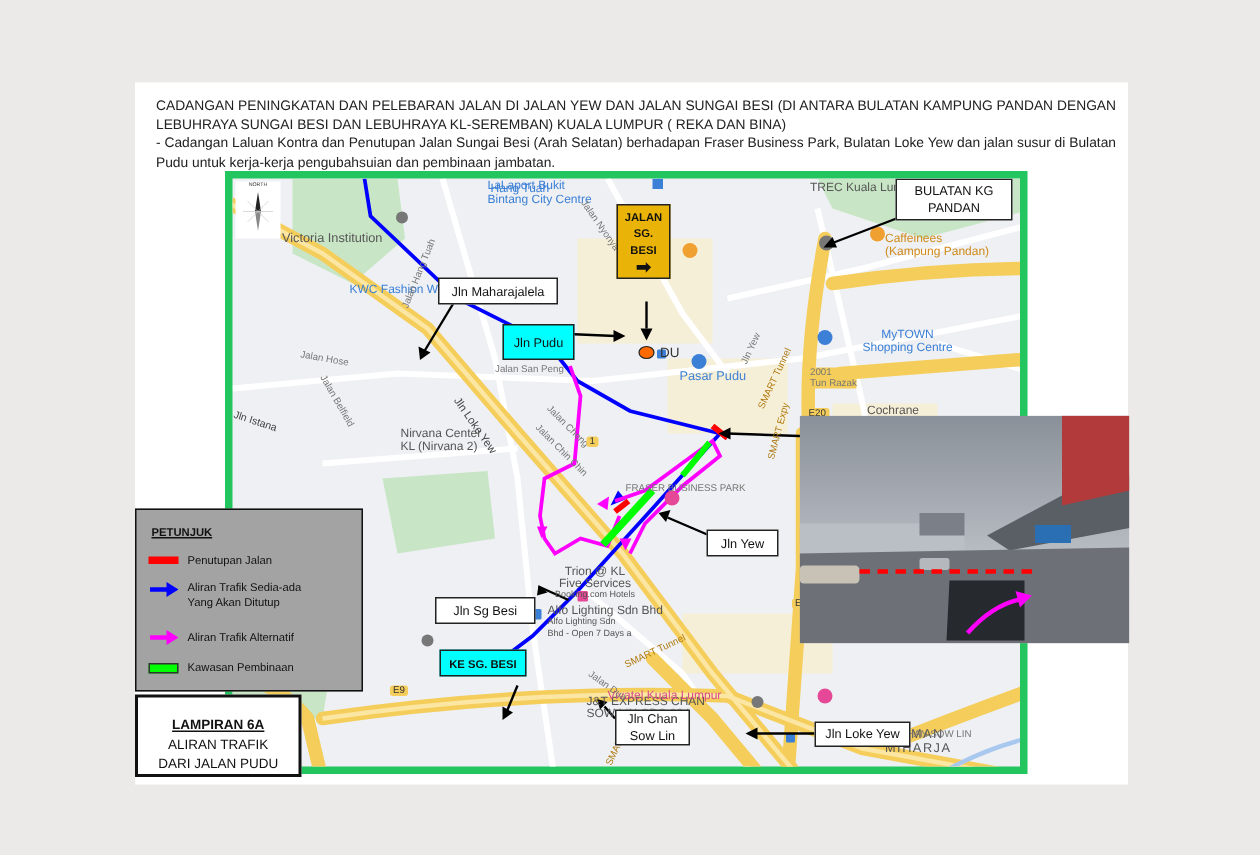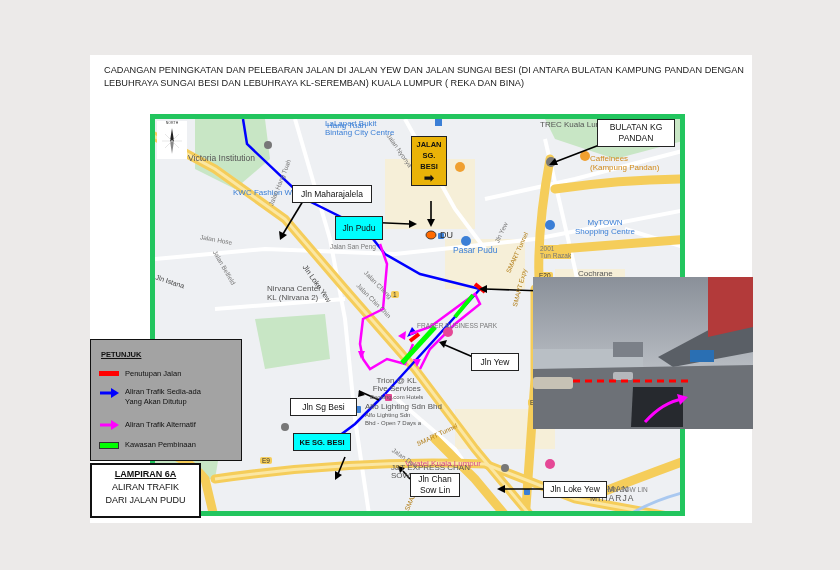--- a/index.html
+++ b/index.html
@@ -14,31 +14,32 @@
   .lbl.pink { color: #d94a8a; }
   .lbl.road { color: #777; font-size: 6.5px; }
   .box { position: absolute; border: 1px solid #222; background: #fff; font-size: 8.5px; color: #111; display: flex; align-items: center; justify-content: center; text-align: center; line-height: 11px; }
   .box.cyan { background: #00ffff; }
   .box.yellow { background: #ffff00; flex-direction: column; }
   .box.orange { background: #eab308; flex-direction: column; font-weight: bold; font-size: 7.5px; }
   .legend { position: absolute; left: 90px; top: 339px; width: 152px; height: 122px; background: #a3a3a3; border: 1.5px solid #111; font-size: 7.5px; color: #111; }
   .legend .title { position: absolute; left: 10px; top: 10px; font-weight: bold; text-decoration: underline; font-size: 7.5px; }
   .legend .row { position: absolute; left: 8px; display: flex; align-items: flex-start; gap: 6px; line-height: 10px; }
   .sw { width: 20px; height: 6px; margin-top: 2px; flex: none; }
-  .lampiran { position: absolute; left: 90px; top: 463px; width: 111px; height: 55px; background: #fff; border: 2px solid #111; text-align: center; font-size: 9px; line-height: 13px; color: #111; padding-top: 3px; }
+  .lampiran { position: absolute; left: 90px; top: 463px; width: 111px; height: 55px; background: #fff; border: 2px solid #111; text-align: center; font-size: 9px; line-height: 13px; color: #111; padding-top: 12px; }
   .lampiran .t1 { font-weight: bold; text-decoration: underline; }
   .photo { position: absolute; left: 533px; top: 277px; width: 220px; height: 152px; overflow: hidden; }
 </style>
 </head>
 <body>
 
 <div class="card"></div>
 
 <div class="heading">
   <p>CADANGAN PENINGKATAN DAN PELEBARAN JALAN DI JALAN YEW DAN JALAN SUNGAI BESI (DI ANTARA BULATAN KAMPUNG PANDAN DENGAN LEBUHRAYA SUNGAI BESI DAN LEBUHRAYA KL-SEREMBAN) KUALA LUMPUR ( REKA DAN BINA)</p>
+  <p>- Cadangan Laluan Kontra dan Penutupan Jalan Sungai Besi (Arah Selatan) berhadapan Fraser Business Park, Bulatan Loke Yew dan jalan susur di Bulatan Pudu untuk kerja-kerja pengubahsuian dan pembinaan jambatan.</p>
 </div>
 
 <div class="map">
   <svg class="base" width="535" height="402" viewBox="0 0 535 402">
 
     <path d="M40 0 L110 0 L115 40 L80 70 L40 50 Z" fill="#c8e6c5"></path>
     <path d="M0 260 L40 270 L70 300 L60 360 L0 360 Z" fill="#c8e6c5"></path>
     <path d="M100 200 L170 195 L175 240 L110 250 Z" fill="#c8e6c5"></path>
     <path d="M390 0 L535 0 L535 20 L460 40 L400 20 Z" fill="#c8e6c5"></path>
 

